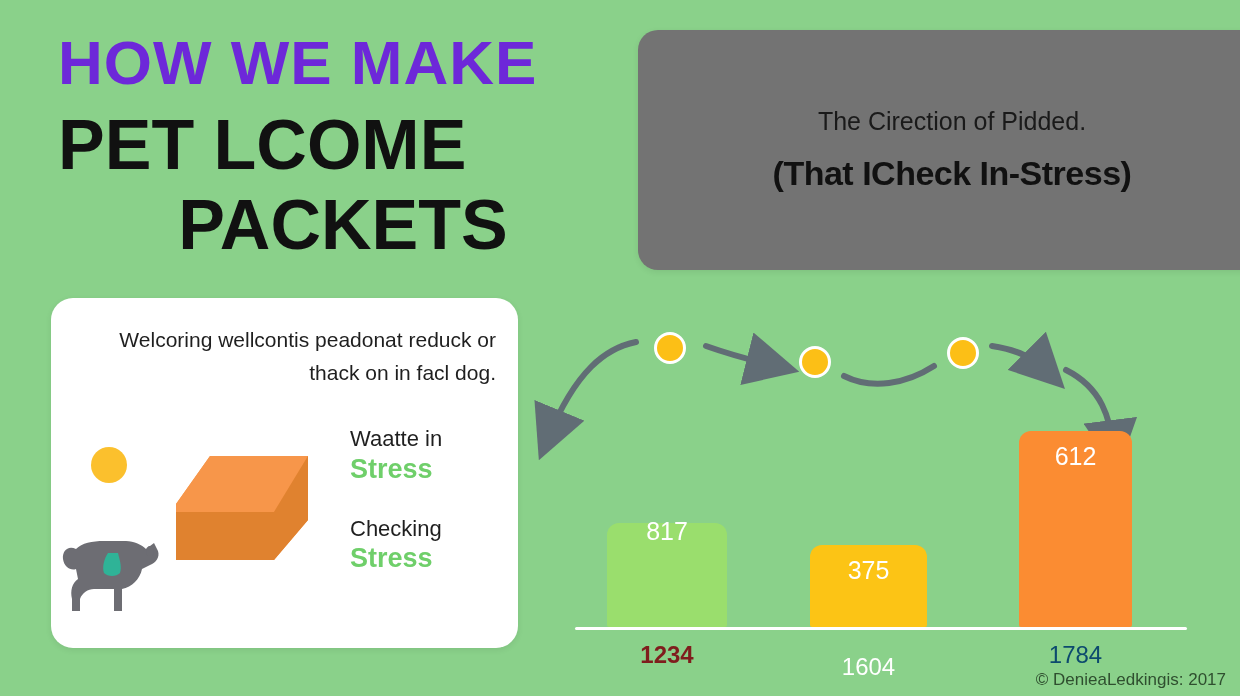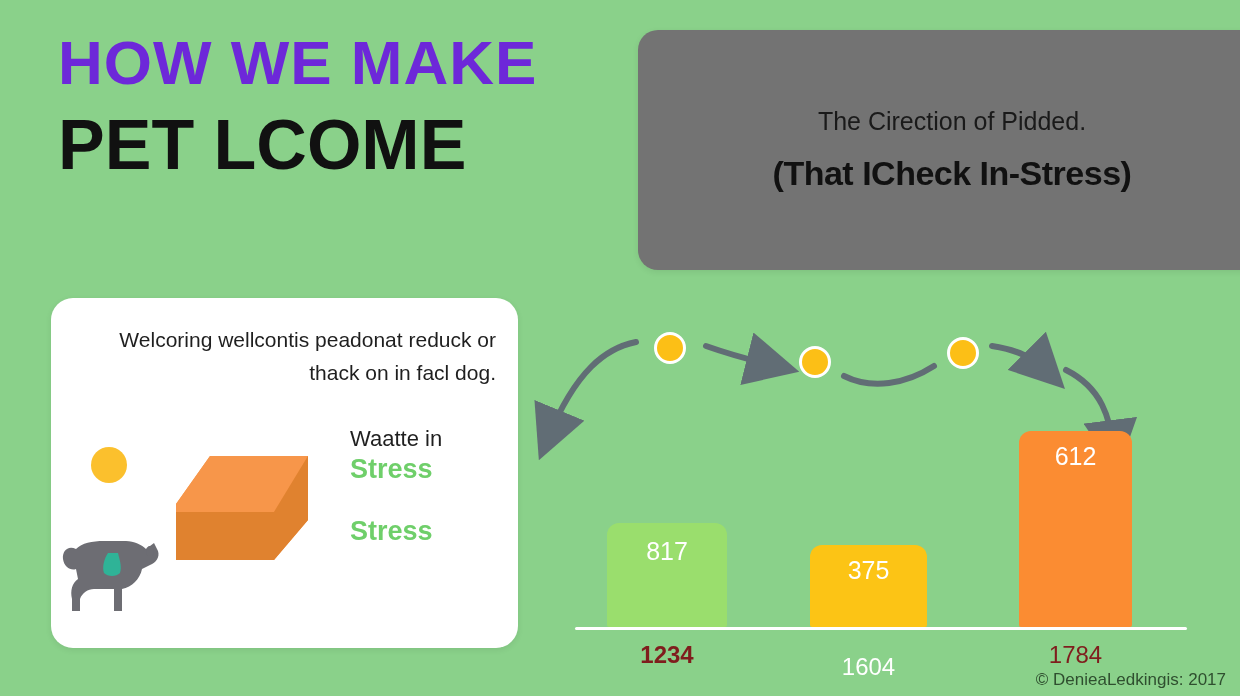--- a/index.html
+++ b/index.html
@@ -229,20 +229,21 @@
   }
 </style>
 </head>
 <body>
 
 <div class="stage">
 
   <div class="headline">
     <div class="headline-line1">HOW WE MAKE</div>
     <div class="headline-line2">PET LCOME</div>
+    <div class="headline-line3">PACKETS</div>
   </div>
 
   <div class="welcome-card">
     <div class="welcome-kicker">The Cirection of Pidded.</div>
     <div class="welcome-sub">(That ICheck In-Stress)</div>
   </div>
 
   <div class="info-card">
     <div class="info-text">Welcoring wellcontis peadonat reduck or thack on in facl dog.</div>
   </div>
@@ -261,20 +262,21 @@
     <ellipse cx="92" cy="24" rx="4" ry="5" fill="#6d6d73"></ellipse>
     <path d="M60 26 C62 34 64 40 62 46 C58 50 50 50 46 46 C44 40 46 32 50 26 Z" fill="#2fb397"></path>
   </svg>
 
   <div class="legend">
     <div class="legend-item">
       <div class="legend-top">Waatte in</div>
       <div class="legend-bottom">Stress</div>
     </div>
     <div class="legend-item">
+      <div class="legend-top">Checking</div>
       <div class="legend-bottom">Stress</div>
     </div>
   </div>
 
   <div class="flow">
     <svg width="700" height="160" viewBox="0 0 700 160">
       <defs>
         <marker id="ah" markerWidth="9" markerHeight="9" refX="5" refY="4.5" orient="auto">
           <path d="M0,0 L9,4.5 L0,9 Z" fill="#616d75"></path>
         </marker>
@@ -290,24 +292,24 @@
     <div class="flow-dot" style="left:437px; top:19px;"></div>
   </div>
 
   <div class="chart">
     <div class="axis-line"></div>
 
     <div class="bar" id="bar0" style="left: 47px; width: 120px; height: 104px; top: 143px; background: rgb(154, 222, 109);"></div>
     <div class="bar" id="bar1" style="left: 250px; width: 117px; height: 82px; top: 165px; background: rgb(252, 196, 21);"></div>
     <div class="bar" id="bar2" style="left: 459px; width: 113px; height: 196px; top: 51px; background: rgb(251, 140, 50);"></div>
 
-    <div class="bar-value" id="val0" style="left: 47px; top: 110px; color: rgb(255, 255, 255);">817</div>
+    <div class="bar-value" id="val0" style="left: 47px; top: 90px; color: rgb(255, 255, 255);">817</div>
     <div class="bar-value" id="val1" style="left: 248.5px; top: 129px; color: rgb(255, 255, 255);">375</div>
     <div class="bar-value" id="val2" style="left: 455.5px; top: 15px; color: rgb(255, 255, 255);">612</div>
 
     <div class="bar-cat" id="cat0" style="left: 42px; top: 261px; color: #7f1d1d; font-weight: bold;">1234</div>
     <div class="bar-cat" id="cat1" style="left: 243.5px; top: 261px; color: rgb(255, 255, 255); margin-top: 12px;">1604</div>
-    <div class="bar-cat" id="cat2" style="left: 450.5px; top: 261px; color: #7f1d1d;">1784</div>
+    <div class="bar-cat" id="cat2" style="left: 450.5px; top: 261px; color: #0c4a6e;">1784</div>
   </div>
 
   <div class="credit">© DenieaLedkingis: 2017</div>
 
 </div>
 
 </body></html>

